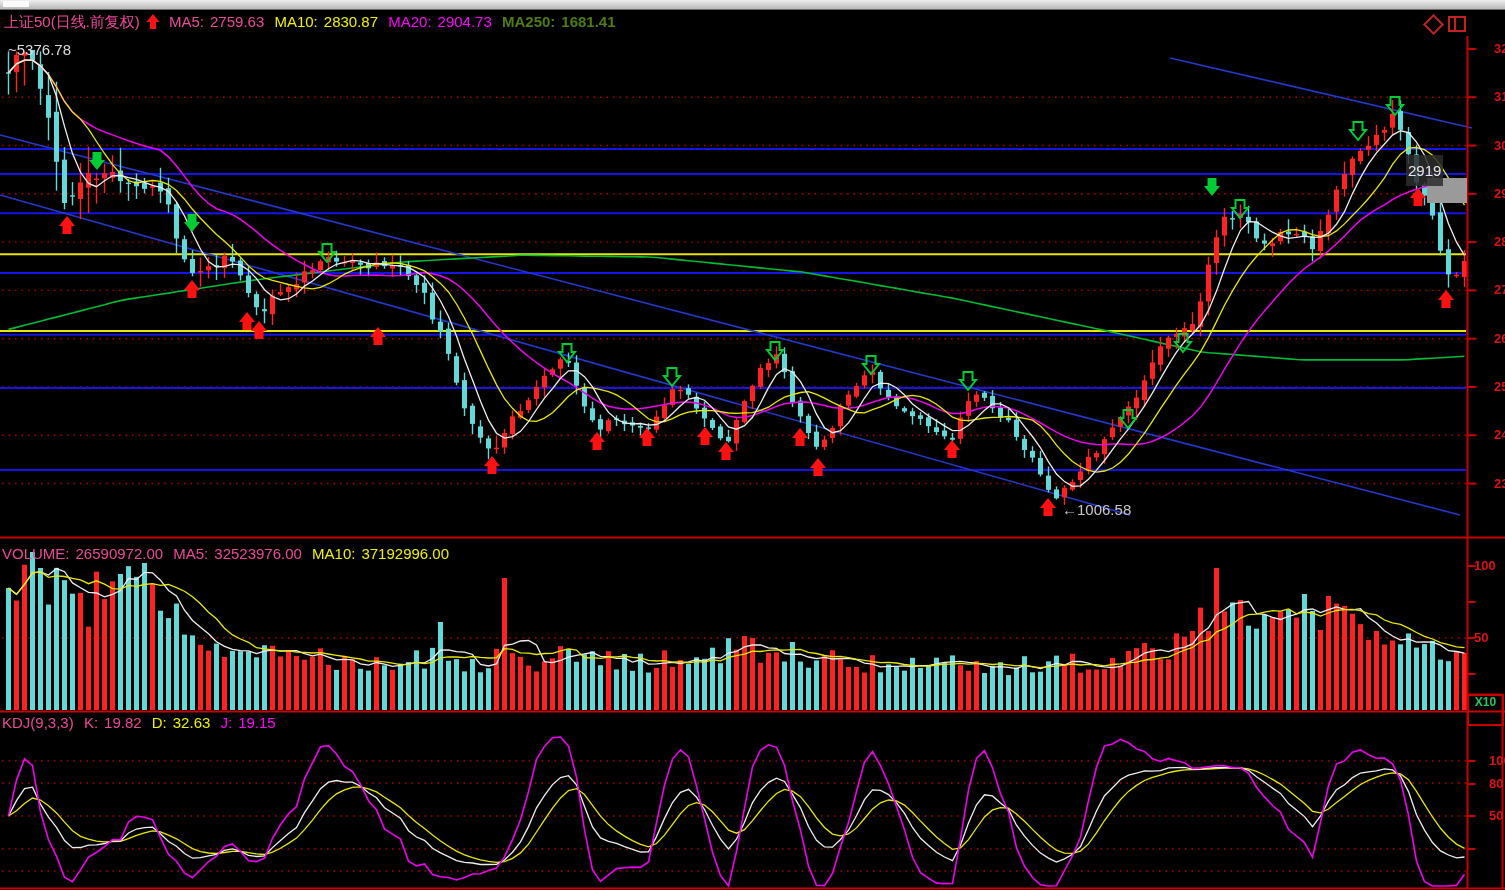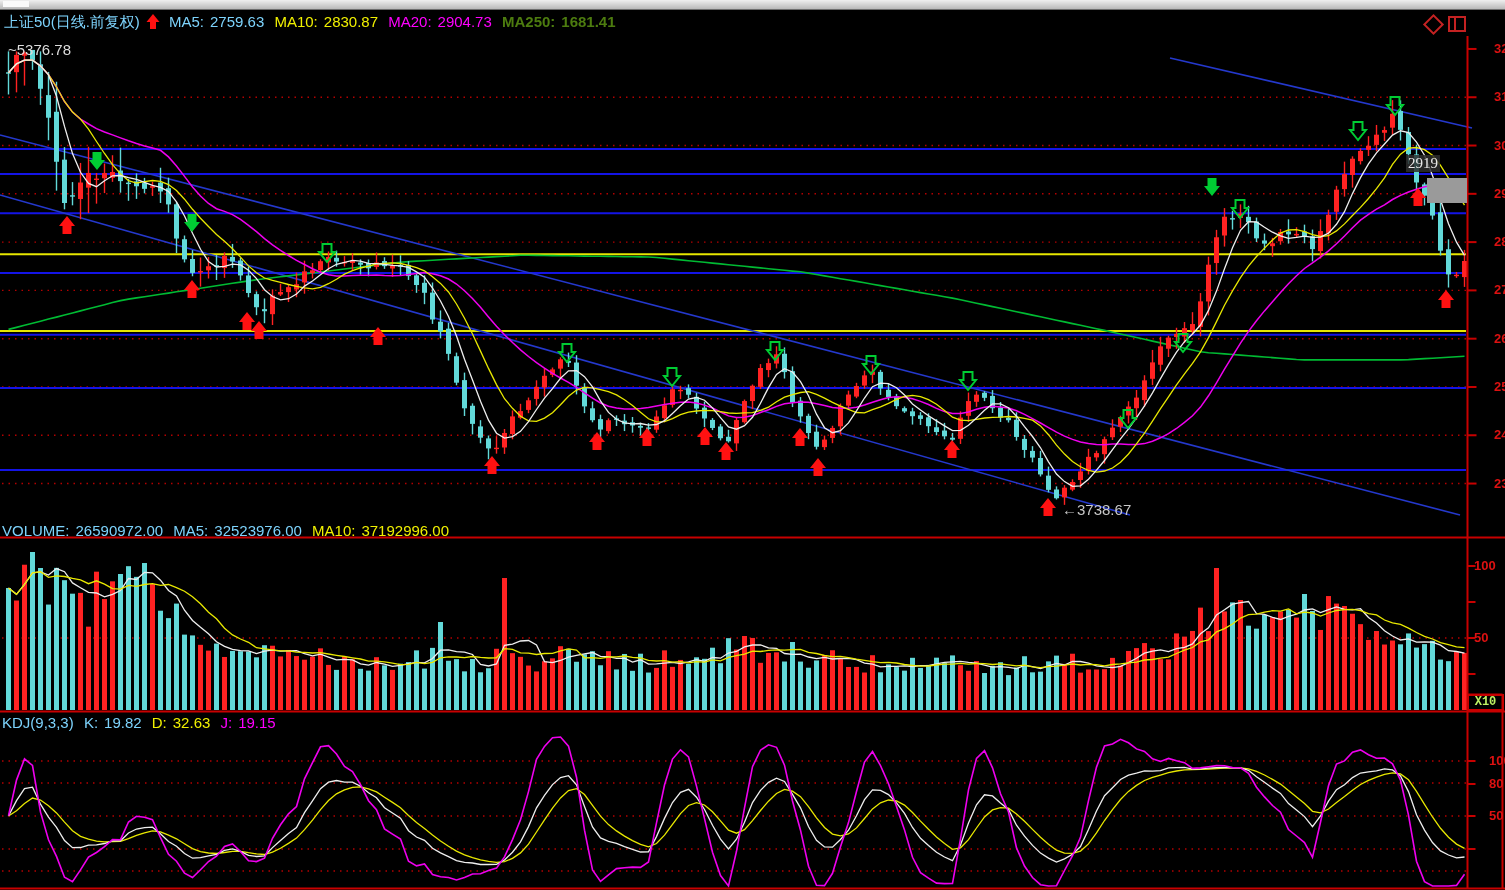--- a/index.html
+++ b/index.html
@@ -3,34 +3,34 @@
 <meta charset="utf-8">
 <style>
   html,body{margin:0;padding:0;background:#000;}
   body{width:1505px;height:890px;overflow:hidden;position:relative;
        font-family:"Liberation Sans","DejaVu Sans",sans-serif;}
   #app{position:absolute;left:0;top:0;width:1505px;height:890px;background:#000;overflow:hidden;}
   #chart-svg{position:absolute;left:0;top:0;}
   .overlay{position:absolute;white-space:nowrap;}
   .hdr{font-size:15px;letter-spacing:0;}
   .hdr span{margin-right:6px;}
-  .c-w{color:#7dd3fc;} .c-y{color:#f0f000;text-align:center;} .c-m{color:#ff00ff;text-align:right;} .c-g{color:#4d7c0f;font-weight:bold;}
+  .c-w{color:#ec4899;} .c-y{color:#f0f000;text-align:center;} .c-m{color:#ff00ff;text-align:right;} .c-g{color:#4d7c0f;font-weight:bold;}
   #top-strip{position:absolute;left:0;top:0;width:1505px;height:9px;
      background:linear-gradient(#efefef,#b9b9b9);border-bottom:1px solid #6e6e6e;}
   #top-strip .lite{position:absolute;left:3px;top:1px;width:26px;height:6px;background:#fafafa;}
   #main-header{left:4px;top:13px;}
   #high-label{left:8px;top:41px;font-size:15px;color:#dcdcdc;}
   #low-label{left:1062px;top:501px;font-size:15px;color:#c8c8c8;}
-  #price-tag{left:1406px;top:155px;font-size:15px;color:#e8e8e8;background:rgba(45,45,45,.85);padding:0 2px;font-family:Liberation Serif, serif;}
+  #price-tag{left:1406px;top:155px;font-size:15px;color:#e8e8e8;background:rgba(45,45,45,.85);padding:7px 2px;}
   #tag-box{left:1427px;top:178px;width:40px;height:25px;background:#9a9a9a;}
-  #vol-header{left:2px;top:522px;}
+  #vol-header{left:2px;top:545px;}
   #kdj-header{left:2px;top:714px;}
   .axis-lab{position:absolute;font-size:13px;color:#dd1111;font-weight:bold;}
-  #x10-box{left:1467px;top:694px;width:37px;height:17px;border:2px solid #c80000;
-     box-sizing:border-box;color:#bef264;font-size:12px;font-weight:bold;line-height:13px;text-align:center;font-family:Liberation Mono, monospace;}
+  #x10-box{left:1467px;top:694px;width:37px;height:32px;border:2px solid #c80000;
+     box-sizing:border-box;color:#22c55e;font-size:12px;font-weight:bold;line-height:13px;text-align:center;}
   .diamond{left:1426px;top:17px;width:11px;height:11px;border:2px solid #c42222;transform:rotate(45deg);}
   .winicon{left:1448px;top:16px;width:14px;height:12px;border:2px solid #c42222;}
   .winicon .bar{position:absolute;left:4px;top:0;width:2px;height:12px;background:#c42222;}
 </style>
 </head>
 <body>
 
 <div id="app">
 
   <div id="top-strip">
@@ -683,21 +683,21 @@
     <span class="c-w">上证50(日线.前复权)</span><svg width="14" height="17" style="vertical-align:-3px;margin-right:5px">
         <path d="M7 1 L13.5 9 L10 9 L10 16 L4 16 L4 9 L0.5 9 Z" fill="#ff1111"></path>
       </svg>
     <span class="c-w">MA5:</span><span class="c-w">2759.63</span>
     <span class="c-y">MA10:</span><span class="c-y">2830.87</span>
     <span class="c-m">MA20:</span><span class="c-m">2904.73</span>
     <span class="c-g">MA250:</span><span class="c-g">1681.41</span>
   </div>
 
   <div class="overlay" id="high-label">~5376.78</div>
-  <div class="overlay" id="low-label">←3738.67</div>
+  <div class="overlay" id="low-label">←1006.58</div>
   <div class="overlay" id="tag-box"></div>
   <div class="overlay" id="price-tag">2919</div>
 
   <div class="overlay hdr" id="vol-header">
     <span class="c-w">VOLUME:</span><span class="c-w">26590972.00</span>
     <span class="c-w">MA5:</span><span class="c-w">32523976.00</span>
     <span class="c-y">MA10:</span><span class="c-y">37192996.00</span>
   </div>
 
   <div class="overlay hdr" id="kdj-header">

